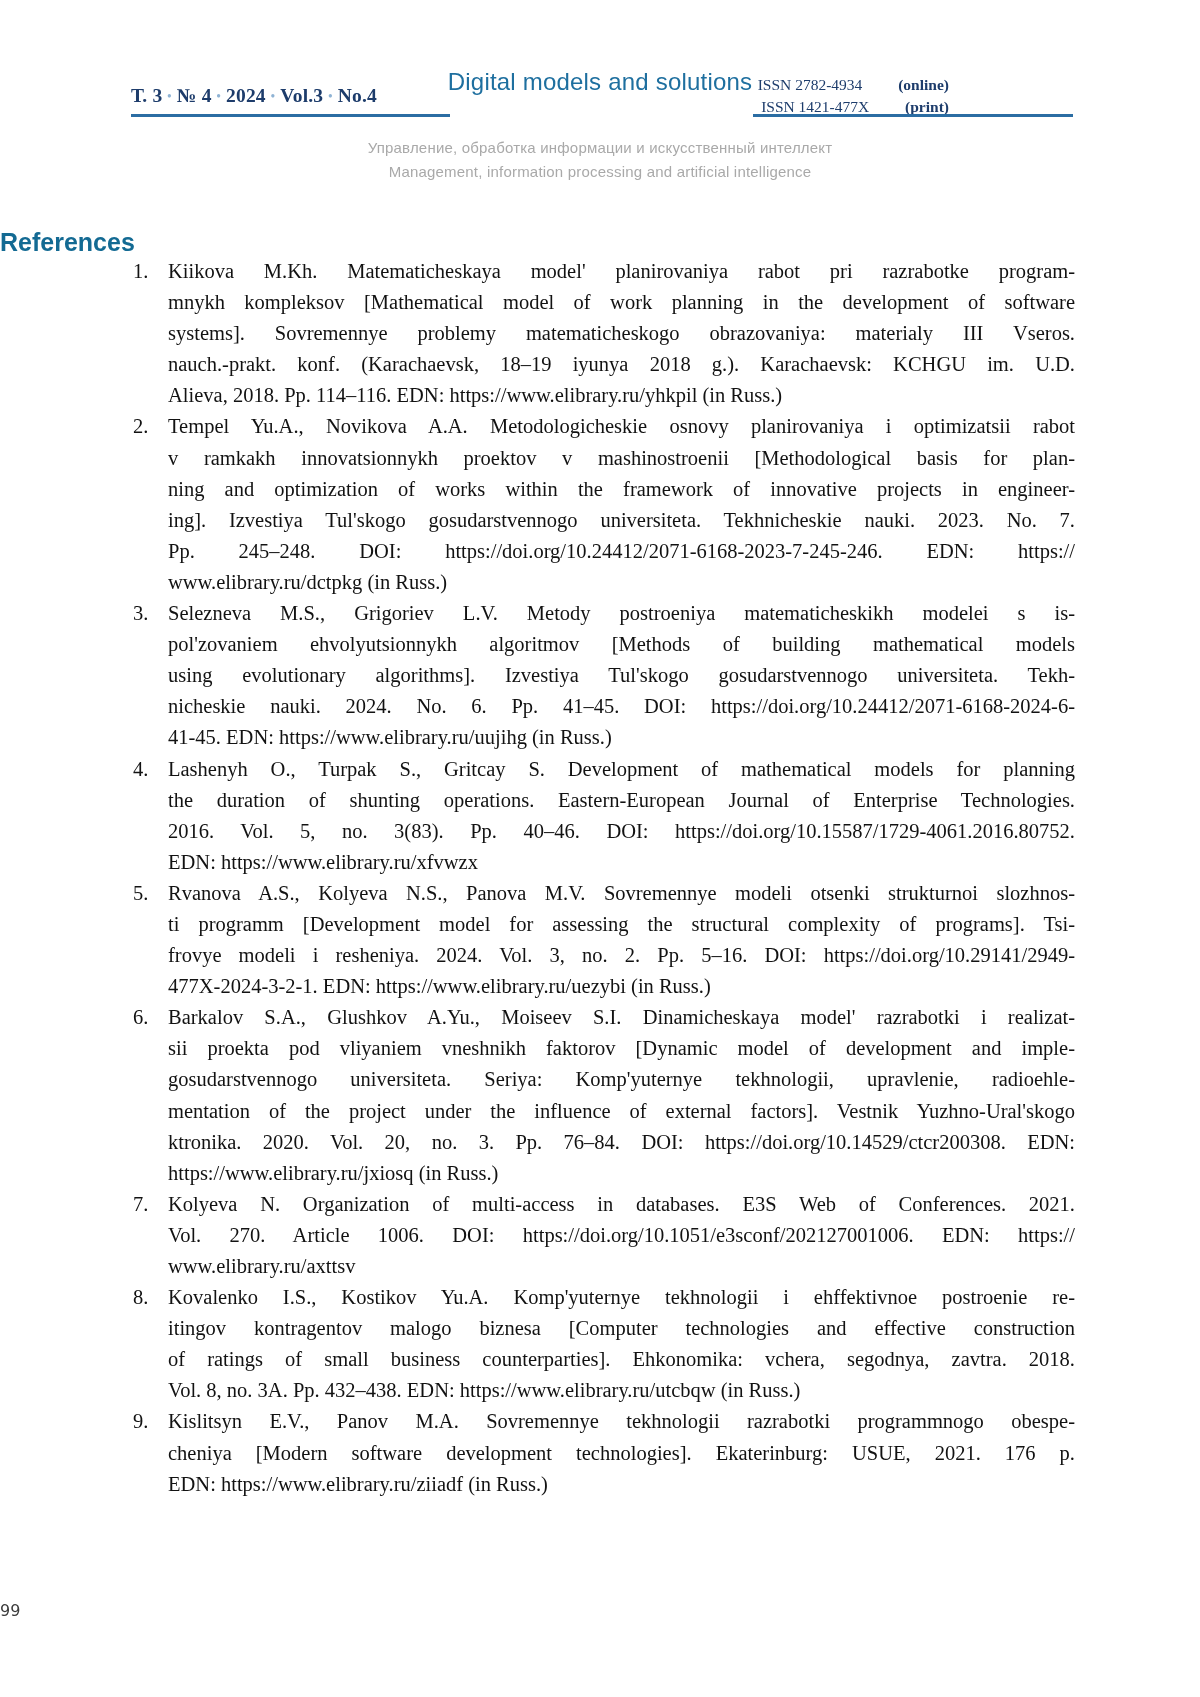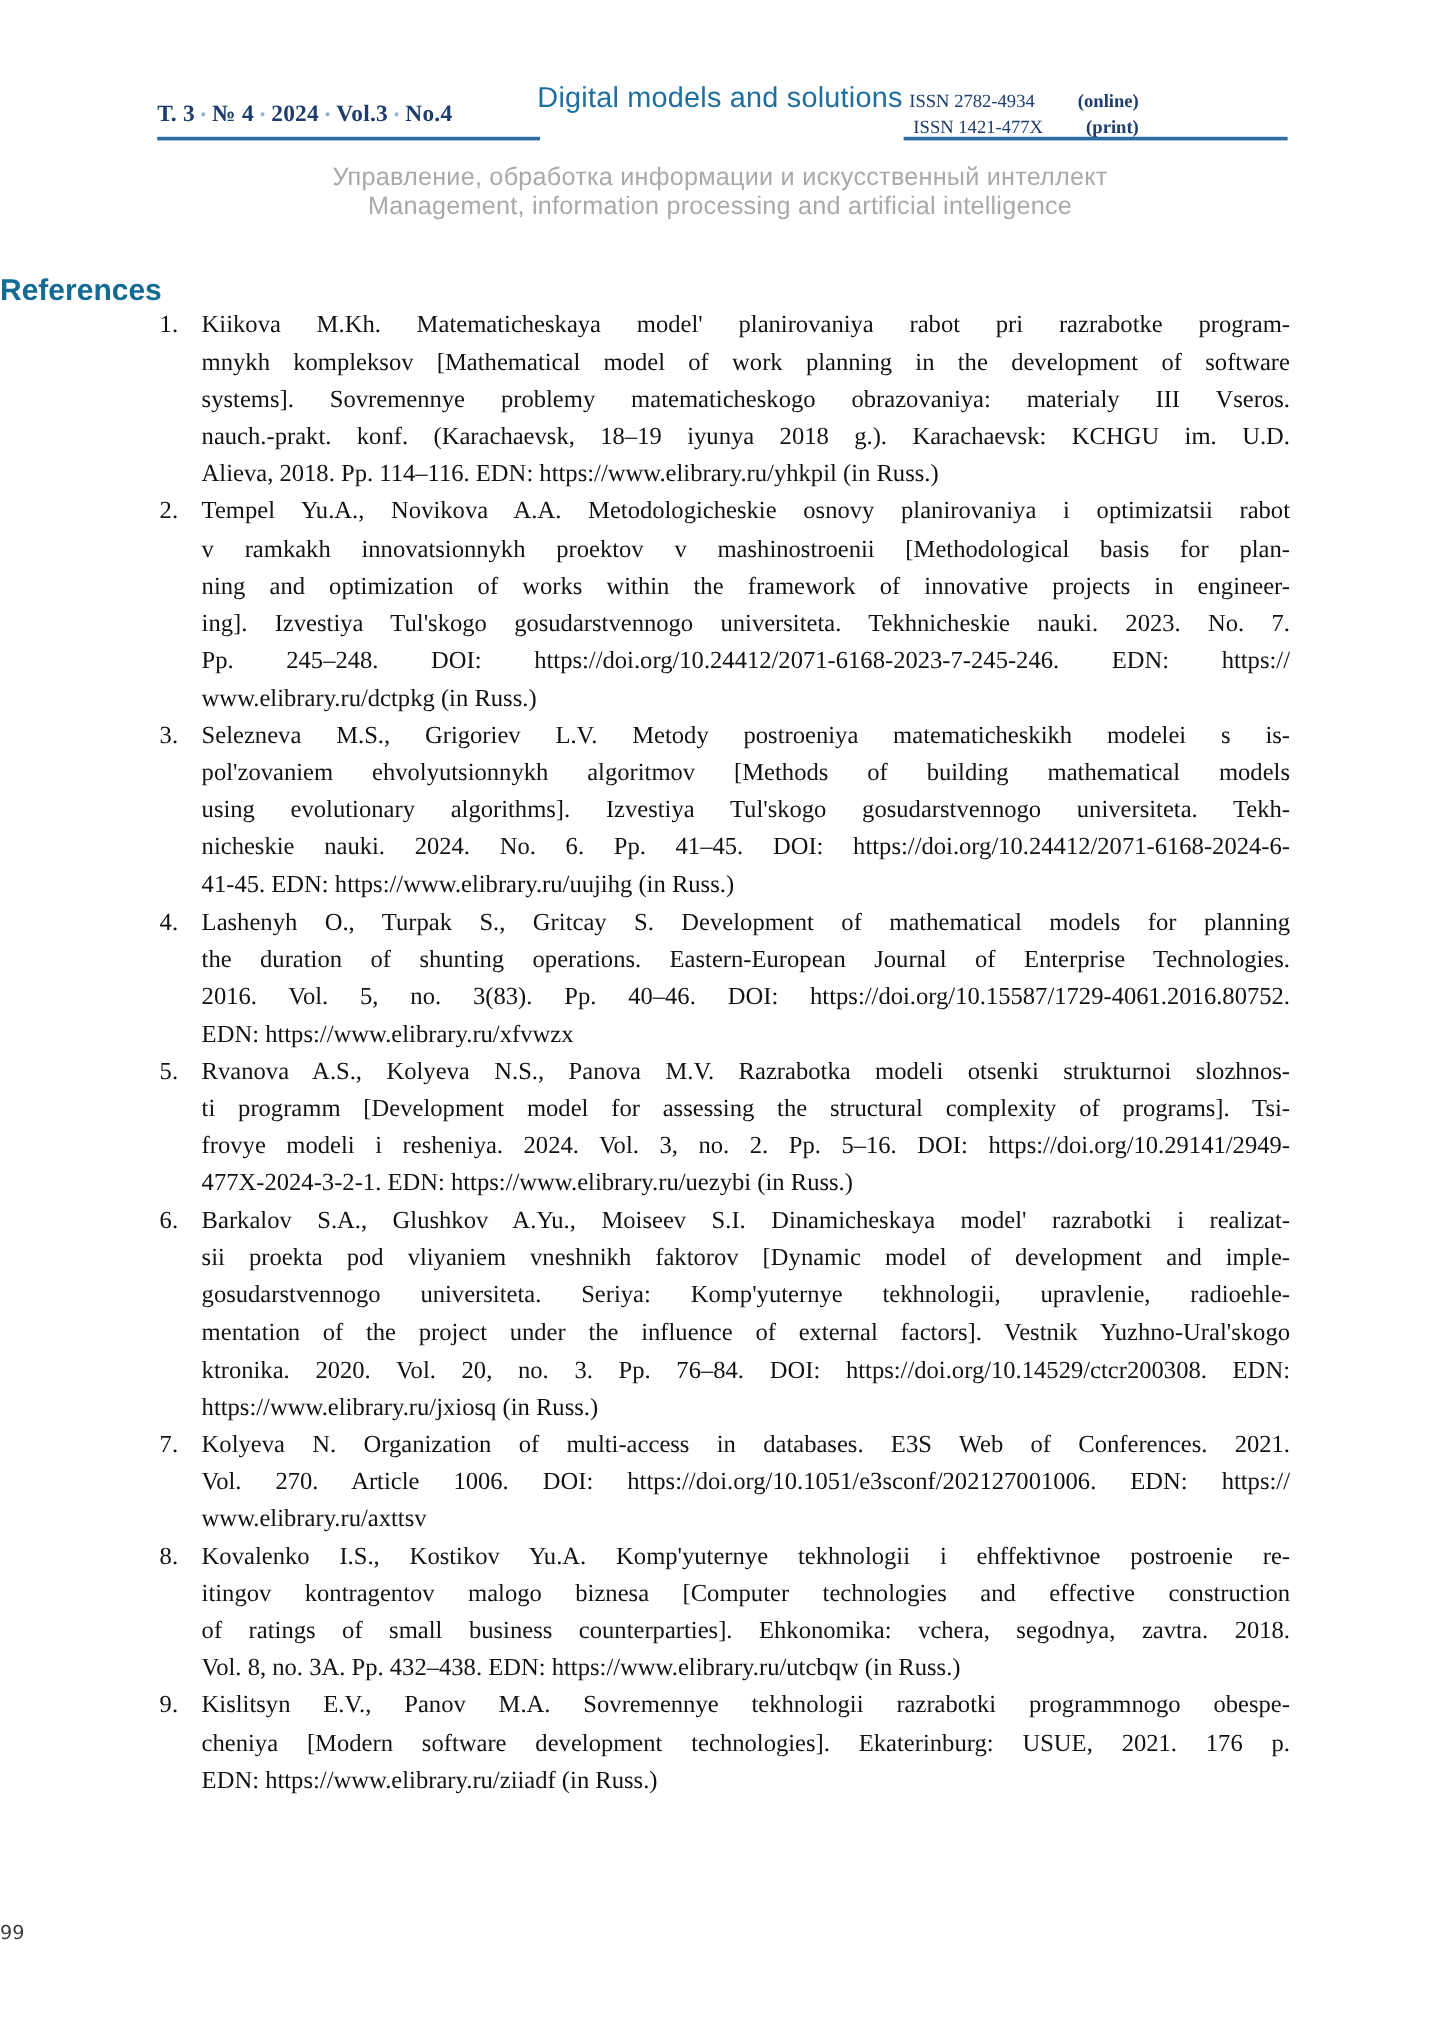--- a/index.html
+++ b/index.html
@@ -37,21 +37,21 @@
   .issn-code { font-weight: normal; }
   .issn-type { font-weight: bold; margin-left: 32px; }
   .rule { position: absolute; top: 114px; height: 3px; background: #2b6da3; }
   .rule-left  { left: 131px; width: 319px; }
   .rule-right { left: 753px; width: 320px; }
   
   .section-titles {
     position: absolute; left: 0; top: 136px; width: 1200px;
     text-align: center;
     font-family: "Liberation Sans", "DejaVu Sans", sans-serif;
-    font-size: 21px; line-height: 24px; color: #a9a9a9;
+    font-size: 15px; line-height: 24px; color: #a9a9a9;
     letter-spacing: 0.2px;
   }
   
   .refs-title {
     position: absolute; left: 0; top: 228px; width: 1200px;
     text-align: left;
     font-family: "Liberation Sans", "DejaVu Sans", sans-serif;
     font-size: 25px; font-weight: bold; color: #136a93;
   }
   .refs-list {
@@ -134,21 +134,21 @@
         <div class="ref-lines">
           <div class="ref-line">Lashenyh O., Turpak S., Gritcay S. Development of mathematical models for planning</div>
           <div class="ref-line">the duration of shunting operations. Eastern-European Journal of Enterprise Technologies.</div>
           <div class="ref-line">2016. Vol. 5, no. 3(83). Pp. 40–46. DOI: https://doi.org/10.15587/1729-4061.2016.80752.</div>
           <div class="ref-line last">EDN: https://www.elibrary.ru/xfvwzx</div>
         </div>
       </div>
       <div class="ref">
         <div class="ref-num">5.</div>
         <div class="ref-lines">
-          <div class="ref-line">Rvanova A.S., Kolyeva N.S., Panova M.V. Razrabotka modeli otsenki strukturnoi slozhnos-</div>
+          <div class="ref-line">Rvanova A.S., Kolyeva N.S., Panova M.V. Sovremennye modeli otsenki strukturnoi slozhnos-</div>
           <div class="ref-line">ti programm [Development model for assessing the structural complexity of programs]. Tsi-</div>
           <div class="ref-line">frovye modeli i resheniya. 2024. Vol. 3, no. 2. Pp. 5–16. DOI: https://doi.org/10.29141/2949-</div>
           <div class="ref-line last">477X-2024-3-2-1. EDN: https://www.elibrary.ru/uezybi (in Russ.)</div>
         </div>
       </div>
       <div class="ref">
         <div class="ref-num">6.</div>
         <div class="ref-lines">
           <div class="ref-line">Barkalov S.A., Glushkov A.Yu., Moiseev S.I. Dinamicheskaya model' razrabotki i realizat-</div>
           <div class="ref-line">sii proekta pod vliyaniem vneshnikh faktorov [Dynamic model of development and imple-</div>

